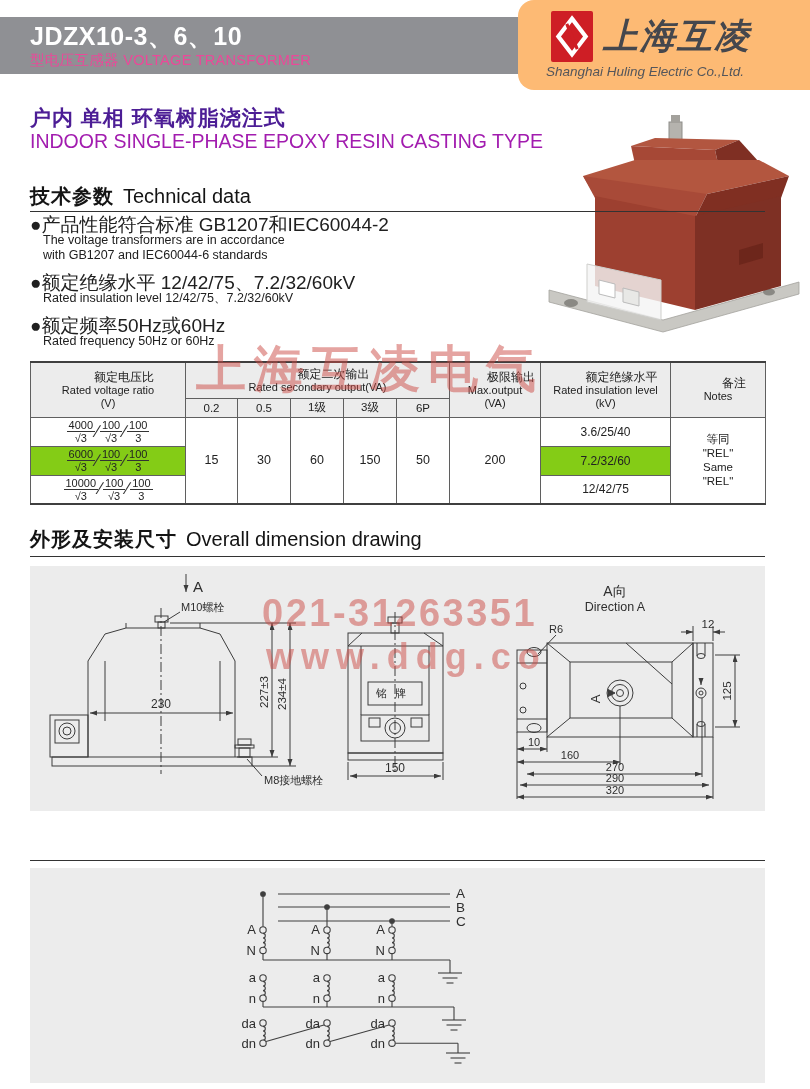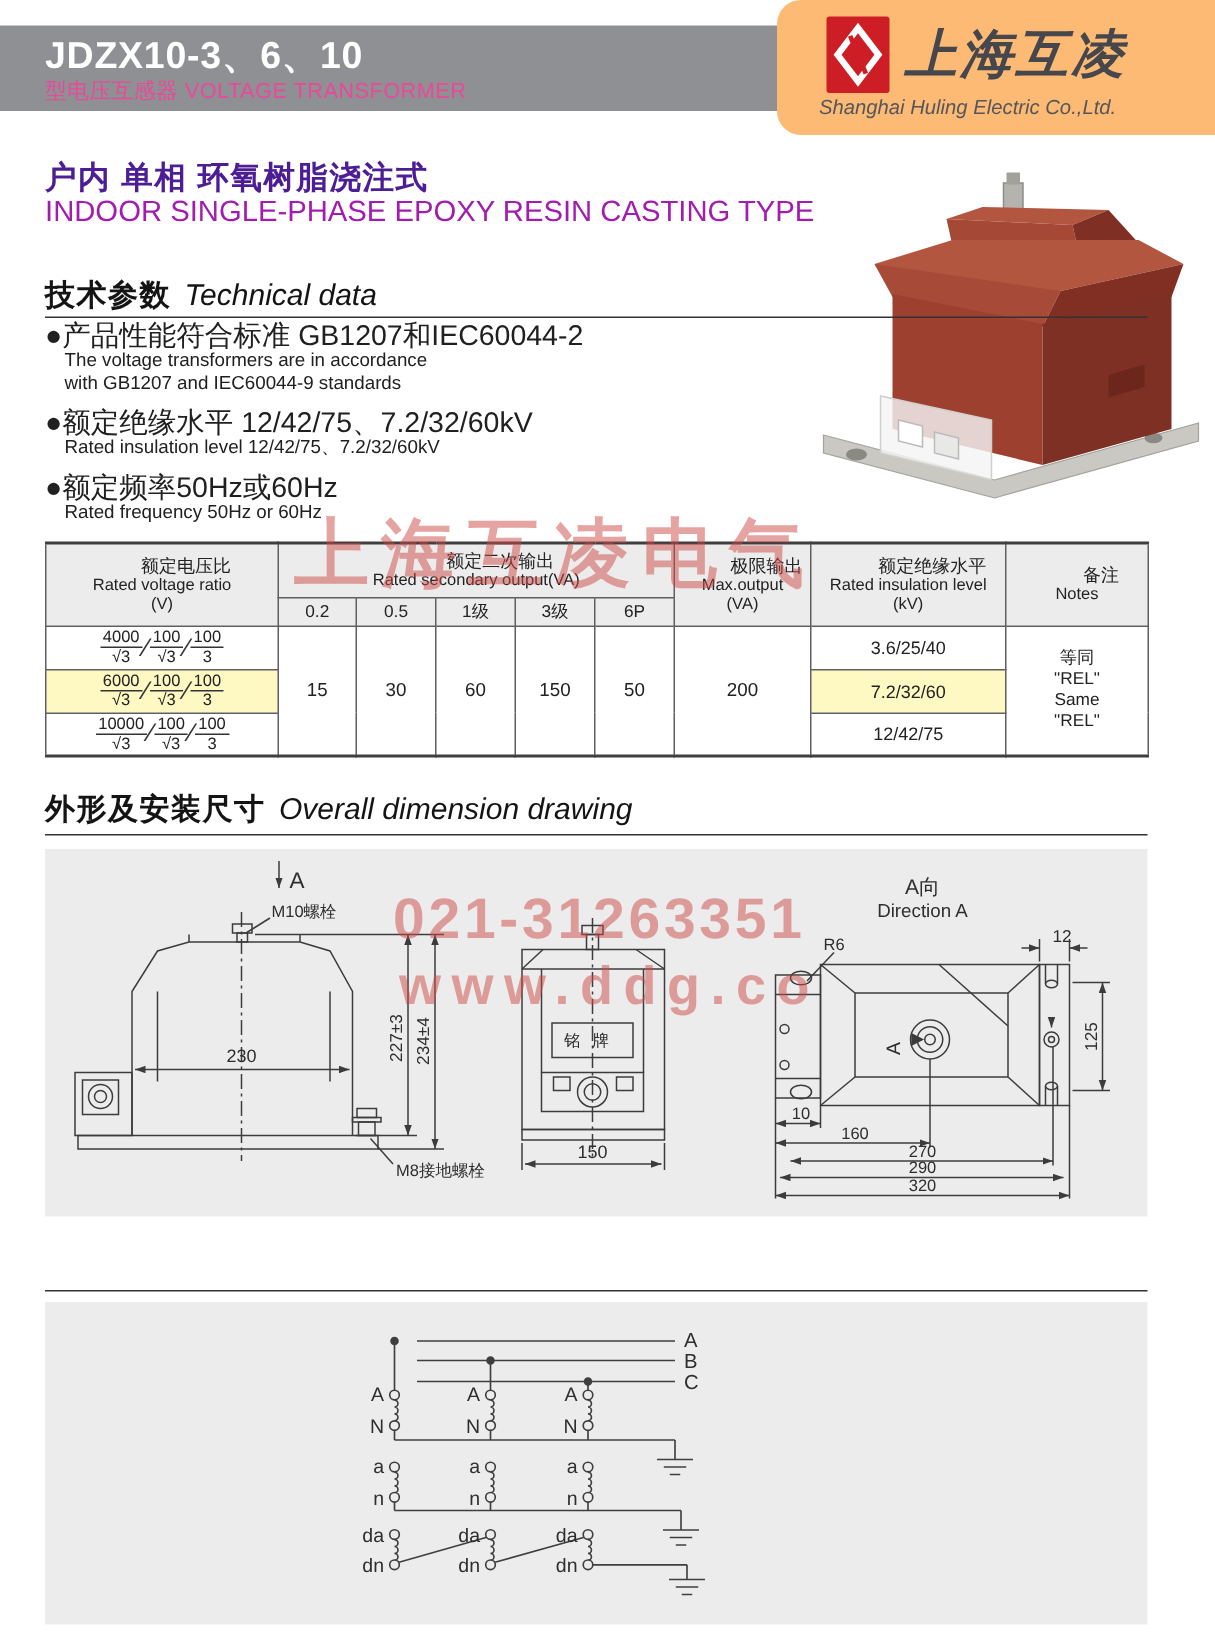--- a/index.html
+++ b/index.html
@@ -13,42 +13,42 @@
   .logo-box{position:absolute;left:33px;top:11px;width:42px;height:51px;background:#ce1e25;border-radius:2px;}
   .logo-cn{position:absolute;left:85px;top:13px;font-size:35px;font-weight:700;color:#45474d;letter-spacing:2px;}
   .logo-en{position:absolute;left:28px;top:64px;font-size:13.5px;color:#54565b;}
   
   .intro-cn{position:absolute;left:30px;top:104px;font-size:21px;font-weight:700;color:#4c1d95;letter-spacing:1px;}
   .intro-en{position:absolute;left:30px;top:130px;font-size:19.5px;color:#a21caf;}
   .product-svg{position:absolute;left:543px;top:100px;}
   
   .sec-title{position:absolute;left:30px;color:#141414;font-size:20px;white-space:nowrap;}
   .sec-title .cn{font-weight:700;letter-spacing:1px;}
-  .sec-title .en{font-weight:400;margin-left:9px;font-style:italic;}
+  .sec-title .en{font-weight:400;margin-left:9px;}
   .sec-line{position:absolute;left:30px;width:735px;border-top:1.5px solid #333;}
   
   .bullets{position:absolute;left:30px;top:217px;width:500px;color:#202020;}
   .bullets .bg{margin-bottom:12px;}
   .bullets .cn{font-size:19px;line-height:16px;}
   .bullets .en{font-size:12.5px;line-height:15px;padding-left:13px;}
   
   .wm{position:absolute;font-weight:700;color:rgba(204,74,68,.5);z-index:5;white-space:nowrap;pointer-events:none;}
   .wm1{left:196px;top:336px;font-size:50px;letter-spacing:8px;}
   .wm2{left:262px;top:592px;font-size:38px;letter-spacing:2.5px;}
   .wm3{left:266px;top:636px;font-size:36px;letter-spacing:7px;}
   
   table.spec{position:absolute;left:30px;top:361px;width:735px;border-collapse:collapse;table-layout:fixed;
              border-top:2px solid #3f3f3f;border-bottom:2px solid #3f3f3f;background:#fff;color:#222;}
   table.spec th,table.spec td{border:1px solid #5f5f5f;text-align:center;vertical-align:middle;padding:0;font-weight:400;}
   table.spec thead th{background:#ececec;}
   tr.h1{height:36px;} tr.h2{height:19px;} tbody tr{height:29px;}
   .hl1{font-size:12px;line-height:14px;padding-left:32px;} .hl2{font-size:11px;line-height:13px;}
   .cls-th{font-size:11.5px;}
   .val{font-size:12.5px;} .ins{font-size:12px;}
-  .shade{background:#fef9c3;margin-top:27px;}
+  .shade{background:#84cc16;margin-top:27px;}
   .notes-cell{font-size:11.5px;line-height:14px;}
   .frac{display:inline-block;vertical-align:middle;text-align:center;}
   .frac .num{display:block;font-size:11px;line-height:12px;border-bottom:1px solid #333;padding:0 2px;}
   .frac .den{display:block;font-size:11px;line-height:12px;}
   .fsl{display:inline-block;vertical-align:middle;font-size:17px;color:#333;margin:0 1px;}
   
   .panel{position:absolute;left:30px;width:735px;background:#ececec;}
   .dim-panel{top:566px;height:245px;}
   .wire-panel{top:868px;height:215px;}
   svg text{fill:#2e2e2e;stroke:none;font-family:"Liberation Sans","DejaVu Sans",sans-serif;}
@@ -100,21 +100,21 @@
 
   <div class="sec-title" style="top:183px;">
     <span class="cn">技术参数</span><span class="en">Technical data</span>
   </div>
   <div class="sec-line" style="top:211px;"></div>
 
   <div class="bullets">
     <div class="bg">
       <div class="cn">●产品性能符合标准 GB1207和IEC60044-2</div>
       <div class="en">The voltage transformers are in accordance</div>
-      <div class="en">with GB1207 and IEC60044-9 standards</div>
+      <div class="en">with GB1207 and IEC60044-6 standards</div>
     </div>
     <div class="bg">
       <div class="cn">●额定绝缘水平 12/42/75、7.2/32/60kV</div>
       <div class="en">Rated insulation level 12/42/75、7.2/32/60kV</div>
     </div>
     <div class="bg">
       <div class="cn">●额定频率50Hz或60Hz</div>
       <div class="en">Rated frequency 50Hz or 60Hz</div>
     </div>
   </div>

